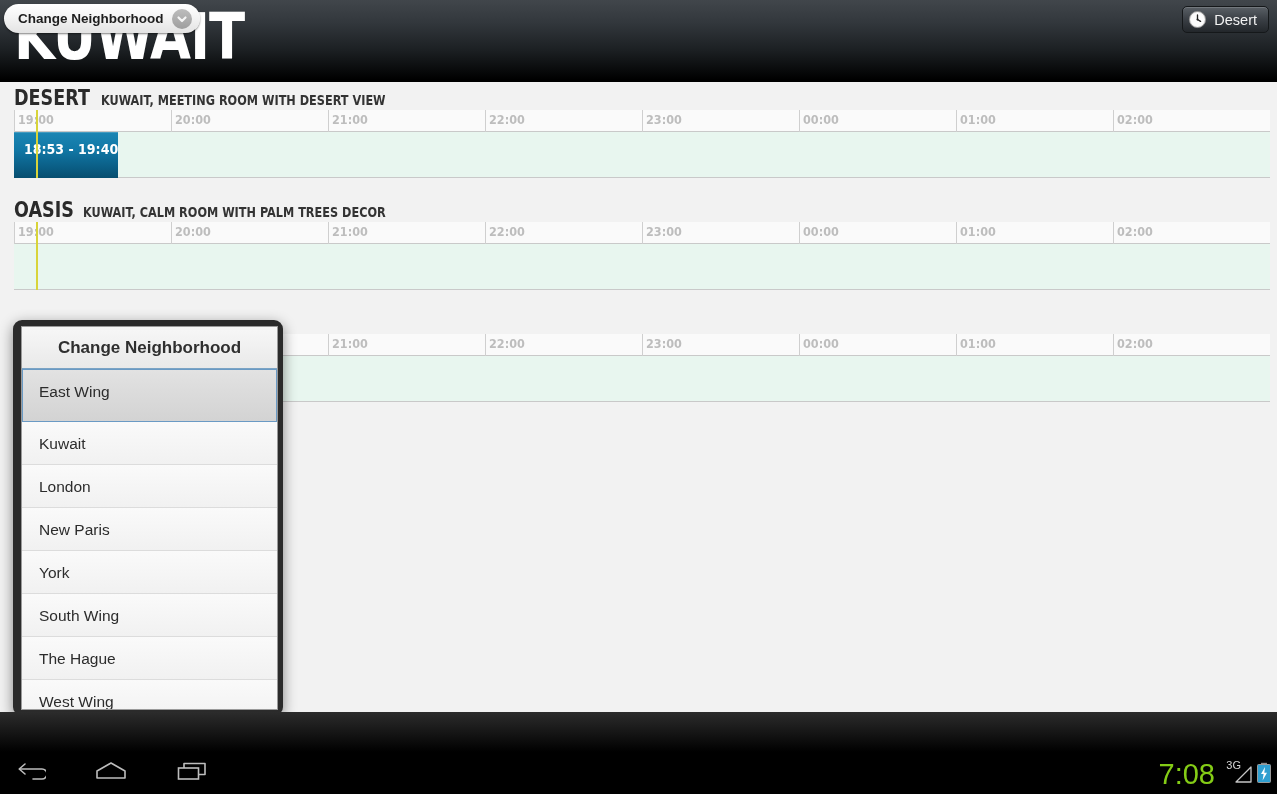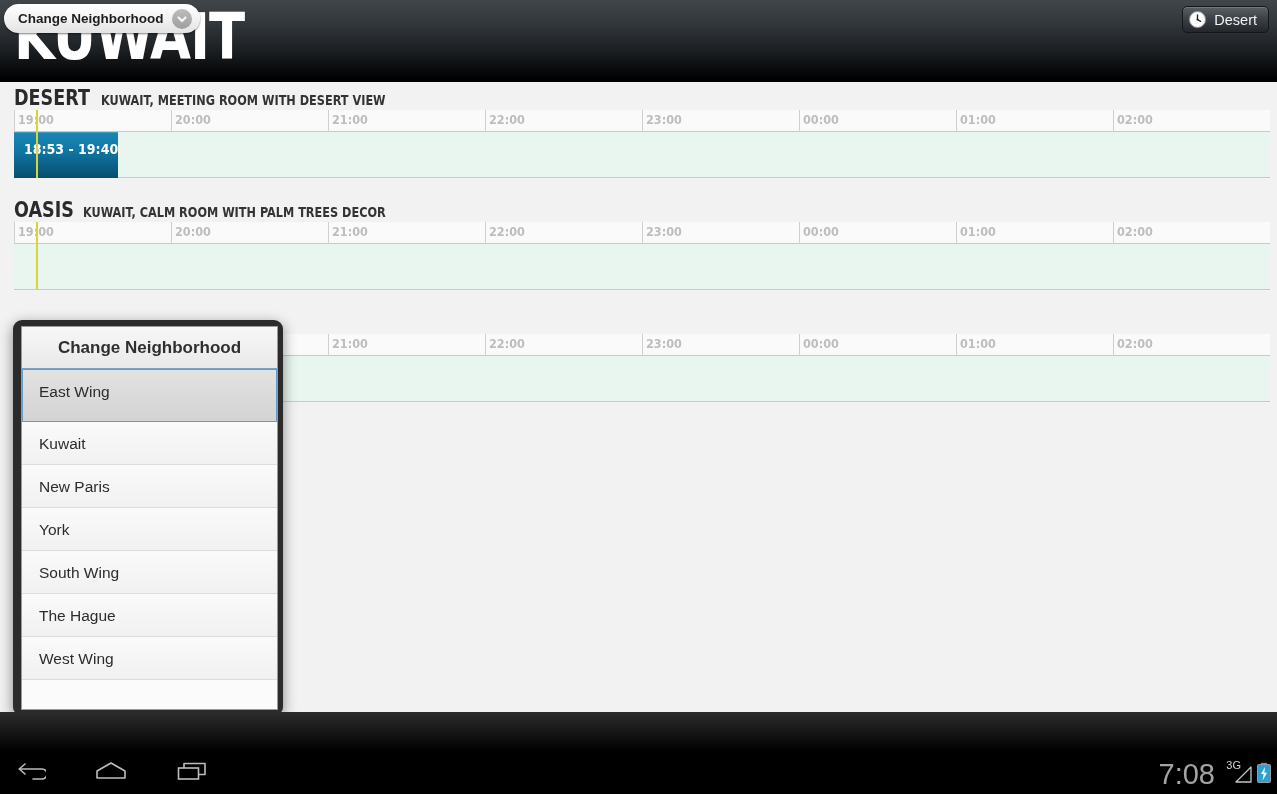--- a/index.html
+++ b/index.html
@@ -164,21 +164,21 @@
     position: absolute; left: 0; top: 752px; width: 1277px; height: 42px;
     background: #000000;
     z-index: 55;
   }
   .navkeys {
     position: absolute; left: 16px; top: 0; height: 42px;
     display: flex; align-items: center; gap: 48px;
   }
   .sysclock {
     position: absolute; right: 62px; top: 0; height: 42px; line-height: 44px;
-    color: #a3a3a3; font-size: 29px; letter-spacing: 0px;
+    color: #84cc16; font-size: 29px; letter-spacing: 0px;
   }
   .sys-3g {
     position: absolute; right: 36px; top: 7px;
     color: #d4d4d4; font-size: 11px; font-weight: normal;
   }
   .sig-tri { position: absolute; right: 24px; top: 12px; }
   .batt { position: absolute; right: 5px; top: 10px; }
 </style>
 </head>
 <body>
@@ -253,20 +253,21 @@
       </div>
     </div>
 
   </div>
 
   <div class="dialog-shadow"></div>
   <div class="dialog">
     <div class="dialog-title">Change Neighborhood</div>
     <div class="dlg-item selected">East Wing</div>
     <div class="dlg-item">Kuwait</div>
+    <div class="dlg-item">London</div>
     <div class="dlg-item">New Paris</div>
     <div class="dlg-item">York</div>
     <div class="dlg-item">South Wing</div>
     <div class="dlg-item">The Hague</div>
     <div class="dlg-item">West Wing</div>
   </div>
 
   <div class="action-bar"></div>
 
   <div class="pill-btn">

